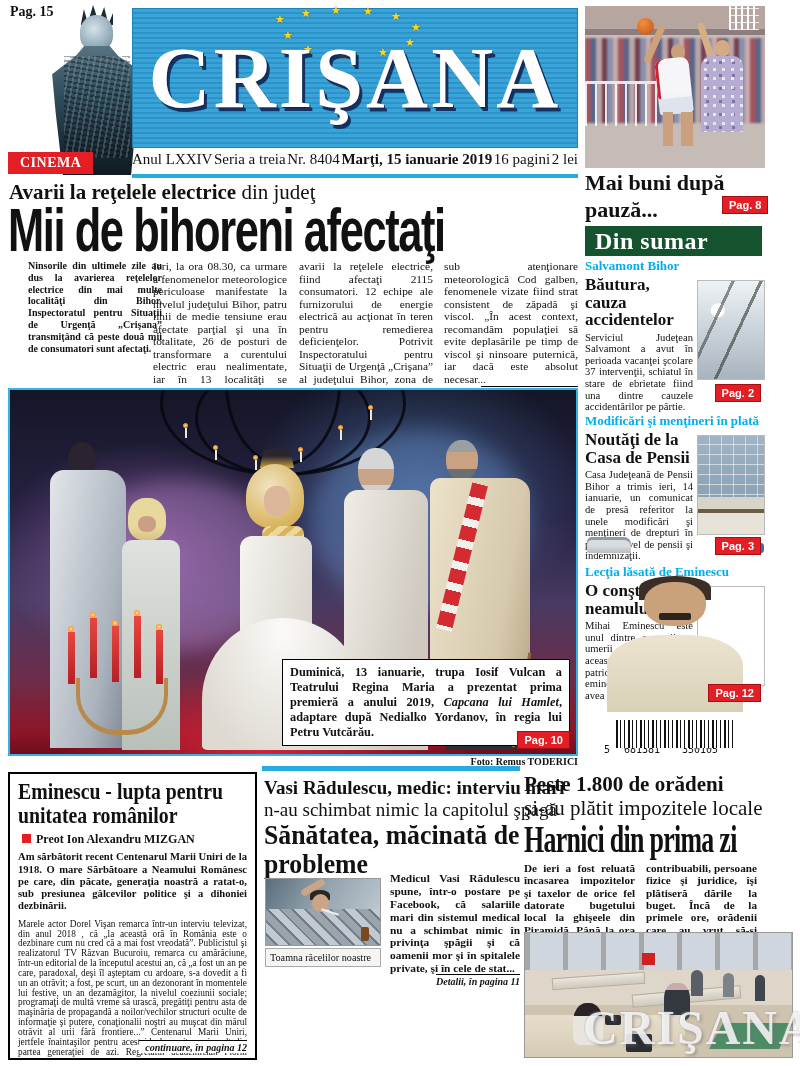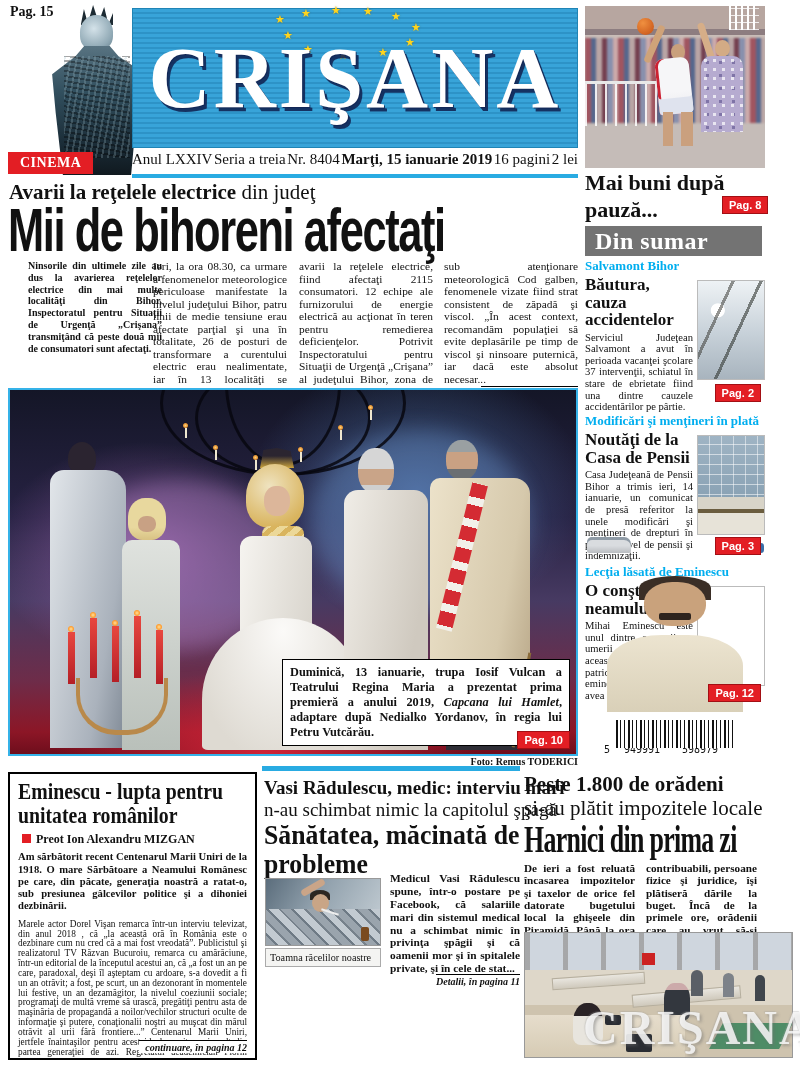--- a/index.html
+++ b/index.html
@@ -96,21 +96,21 @@
   .ball{position:absolute;left:52px;top:12px;width:17px;height:17px;border-radius:50%;
      background:radial-gradient(circle at 35% 30%,#f09040,#cf5f1e 75%);}
   .p2-body{position:absolute;left:116px;top:50px;width:42px;height:76px;border-radius:10px 10px 0 0;
      background:#b6abd0;background-image:radial-gradient(circle,rgba(255,255,255,.7) 1.5px,transparent 2px),
      radial-gradient(circle,rgba(90,80,140,.6) 1.5px,transparent 2px);background-size:9px 9px,13px 13px;}
   .p2-head{position:absolute;left:130px;top:34px;width:15px;height:17px;border-radius:50%;background:#d3ab85;}
   .p2-arm{position:absolute;left:118px;top:16px;width:7px;height:42px;border-radius:4px;background:#d6ae88;transform:rotate(-18deg);}
 
   .side-title{left:585px;top:170px;width:150px;font:bold 22px "Liberation Serif",serif;line-height:1.22;}
   .badge-p8{left:722px;top:196px;}
-  .dinsumar{left:585px;top:226px;width:167px;height:26px;background:#737373;color:#fff;
+  .dinsumar{left:585px;top:226px;width:167px;height:26px;background:#14532d;color:#fff;
      font:bold 24px "Liberation Serif",serif;padding:2px 0 2px 10px;letter-spacing:.5px;}
   .side-item{left:585px;width:180px;}
   .side-kicker{font:bold 13px "Liberation Serif",serif;color:#00aeef;margin-bottom:2px;}
   .side-row{display:flex;}
   .side-left{width:108px;}
   .side-t{font:bold 17px "Liberation Serif",serif;line-height:1.03;margin-bottom:3px;}
   .side-b{font:10.6px "Liberation Serif",serif;line-height:1.1;text-align:justify;}
   .side-photo{width:68px;height:100px;margin-left:4px;margin-top:4px;border:1px solid #bbb;box-sizing:border-box;}
   .side-badge{position:absolute;right:4px;bottom:0;}
   .ph-snow{background:
@@ -357,22 +357,22 @@
         <div class="em-mus"></div>
       </div>
     </div>
     <span class="badge side-badge" style="bottom:10px;">Pag. 12</span>
   </div>
 
   <div class="abs barcode">
     <div class="bars"></div>
     <span class="bc-d1">5</span>
     <div class="bc-nums">
-      <span>949991</span>
-      <span>598979</span>
+      <span>681381</span>
+      <span>350105</span>
     </div>
   </div>
 
   <div class="abs box-em">
     <div class="em-title">Eminescu - lupta pentru unitatea românilor</div>
     <div class="em-byline"><span class="sq"></span><span>Preot Ion Alexandru MIZGAN</span></div>
     <div class="em-lead">Am sărbătorit recent Centenarul Marii Uniri de la 1918.  O mare Sărbătoare a Neamului Românesc pe care, din păcate,  generaţia noastră a ratat-o, sub presiunea gâlcevilor politice şi a dihoniei dezbinării.</div>
     <div class="em-body">Marele actor Dorel Vişan remarca într-un interviu televizat, din anul 2018 , că „la această oră  în România este o dezbinare cum nu cred că a mai fost vreodată”. Publicistul şi realizatorul TV Răzvan Bucuroiu, remarca cu amărăciune, într-un  editorial de la începutul acestui an, că  „a fost un an pe care, paradoxal, deşi îl aşteptam cu ardoare, s-a dovedit a fi un an otrăvit; a fost, pe scurt, un an dezonorant în momentele lui festive, un an dezamăgitor, la nivelul coeziunii sociale; programaţi de multă vreme să urască, pregătiţi pentru asta de maşinăria de propagandă a noilor/vechilor structuri oculte de informaţie şi putere, conaţionalii noştri au muşcat din mărul otrăvit al urii fără frontiere...” Centenarul Marii Uniri, jertfele înaintaşilor pentru acest ideal, merita mai mult din partea generaţiei de azi. Regretatul academician Florin Constantiniu, scria cu privire la Marea Unire de la 1918 următoarele:...</div>
     <span class="more em-more">continuare, în pagina 12</span>
   </div>

